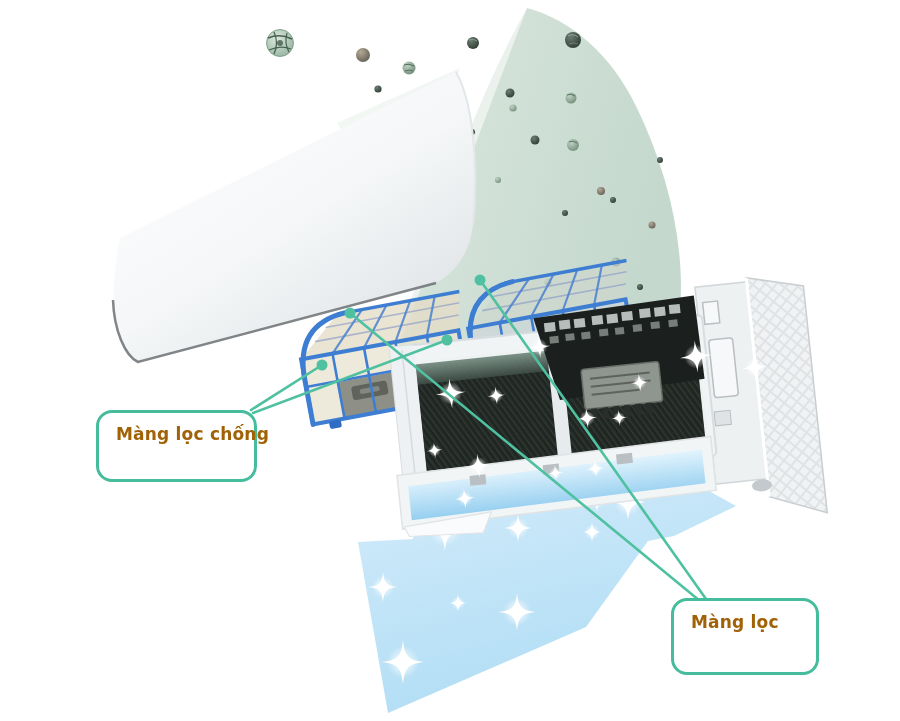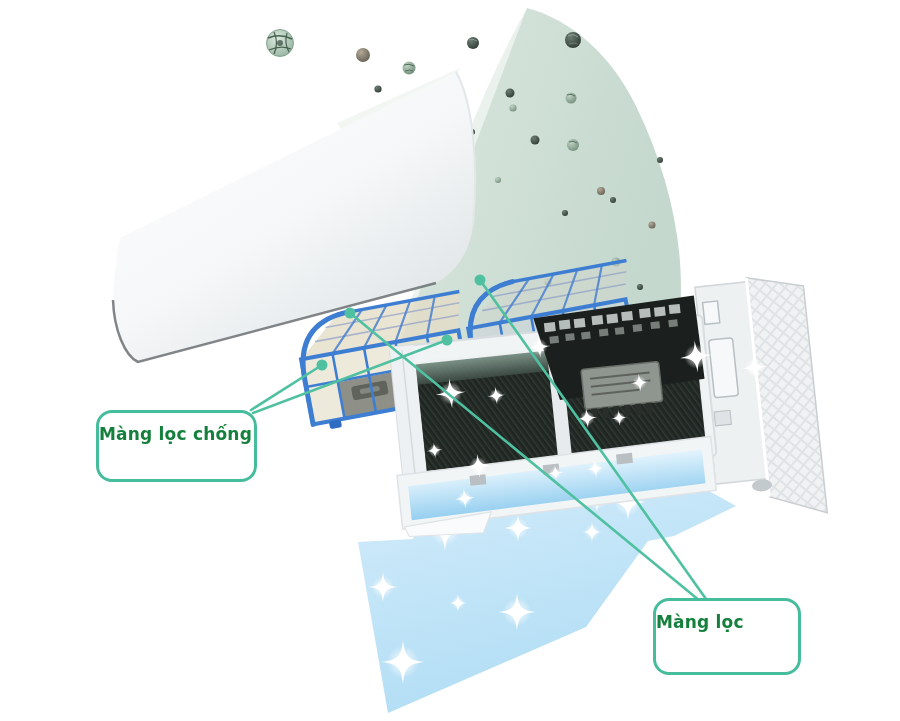--- a/index.html
+++ b/index.html
@@ -1,24 +1,24 @@
 <!DOCTYPE html>
 <html><head>
 <meta charset="utf-8">
 <style>
   html,body{margin:0;padding:0;background:#ffffff;}
   .stage{position:relative;width:900px;height:721px;background:#ffffff;overflow:hidden;
          font-family:"DejaVu Sans","Liberation Sans",sans-serif;}
   .stage svg{position:absolute;left:0;top:0;}
   .callout{position:absolute;background:#ffffff;border:3px solid #45BC9C;border-radius:16px;
-           color:#15803d;font-weight:bold;font-size:17px;line-height:1.45;
-           padding:9px 0;box-sizing:border-box;letter-spacing:0.2px;}
+           color:#a16207;font-weight:bold;font-size:17px;line-height:1.45;
+           padding:9px 17px;box-sizing:border-box;letter-spacing:0.2px;}
   .callout div{white-space:nowrap;}
   #callout-anti-mold{left:96px;top:410px;width:161px;height:72px;}
-  #callout-nano{left:653px;top:598px;width:148px;height:77px;}
+  #callout-nano{left:671px;top:598px;width:148px;height:77px;}
 </style>
 </head>
 <body>
 
 <div class="stage">
 
 <svg width="900" height="721" viewBox="0 0 900 721">
   <defs>
     <linearGradient id="fanGrad" x1="0" y1="0" x2="1" y2="0.35">
       <stop offset="0" stop-color="#eff6f2"></stop>

